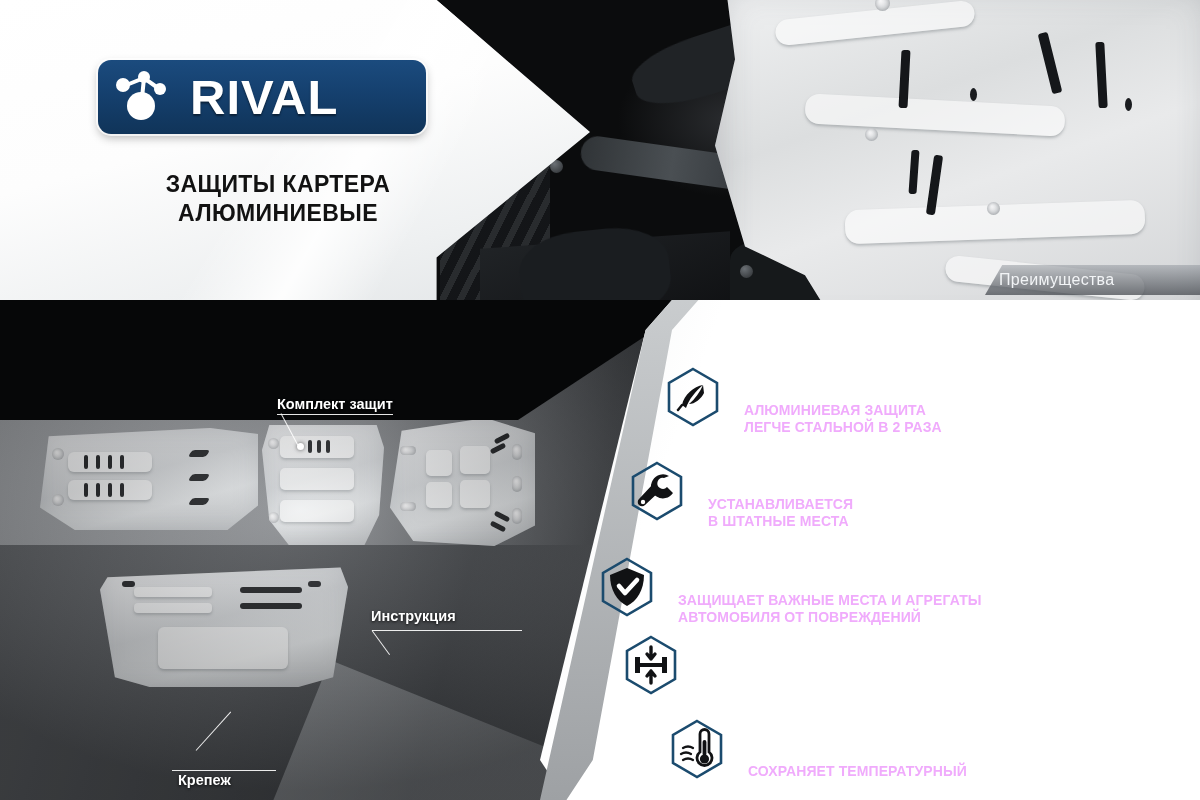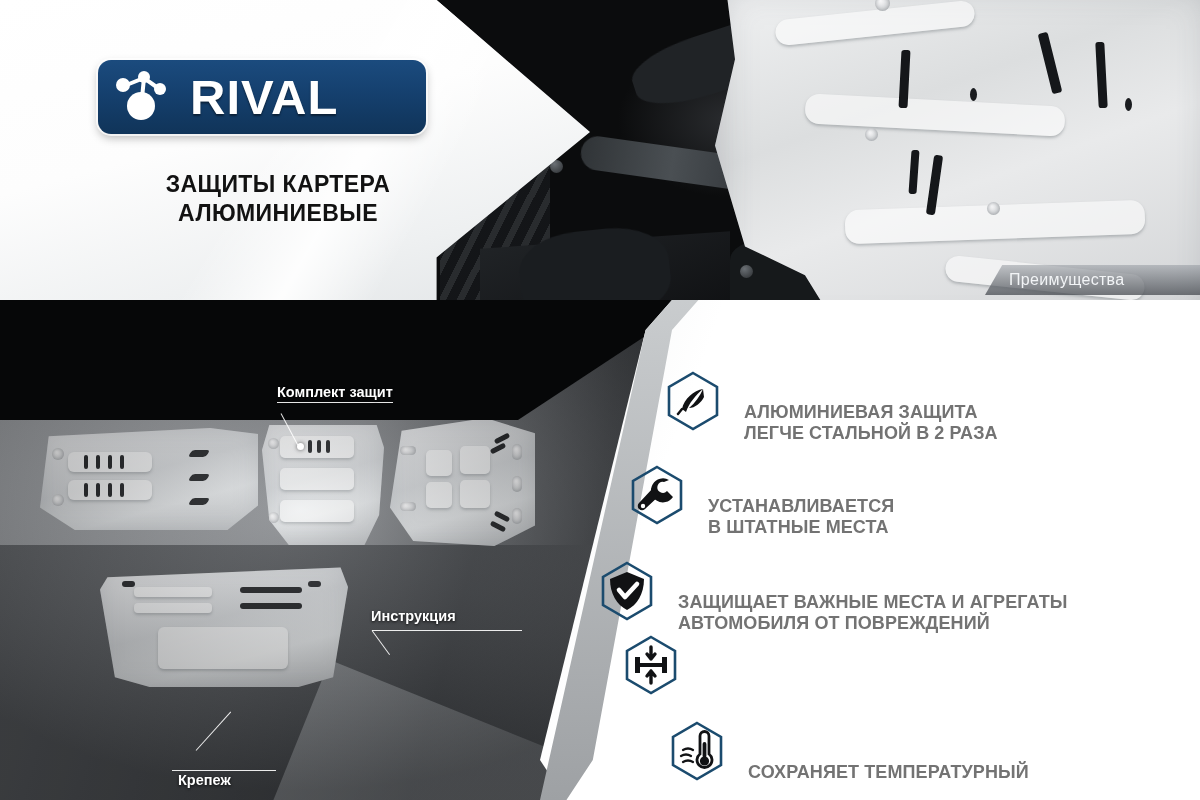--- a/index.html
+++ b/index.html
@@ -103,21 +103,21 @@
     margin-left:168px;font-size:16px;color:#141414;letter-spacing:.2px;
   }
 
   
   .adv-tab{
     position:absolute;left:985px;top:265px;width:215px;height:30px;
     background:linear-gradient(180deg,rgba(150,155,162,.55),rgba(70,74,80,.75));
     clip-path:polygon(8% 0%,100% 0%,100% 100%,0% 100%);
     display:flex;align-items:center;
   }
-  .adv-tab span{margin-left:24px;font-size:16px;color:#f2f4f6;letter-spacing:.3px;}
+  .adv-tab span{margin-left:14px;font-size:16px;color:#f2f4f6;letter-spacing:.3px;}
 
   
   .photo-products{
     position:absolute;left:0;top:330px;width:700px;height:470px;
     background:
       linear-gradient(100deg,#9a9da1 0%,#8e9195 25%,#7e8185 48%,#5f6266 66%,#4a4d51 80%,#3a3d41 100%);
     overflow:hidden;
   }
   .pp-floor{
     position:absolute;left:0;top:215px;width:700px;height:255px;
@@ -182,21 +182,21 @@
   .adv-edge{
     position:absolute;left:540px;top:300px;width:660px;height:500px;
     clip-path:polygon(20% 0%,24% 0%,20% 6%,8% 92%,4% 100%,0% 100%,16% 6%);
     background:linear-gradient(180deg,#c9ccce,#9ea1a4);z-index:7;
   }
 
   .adv-list{position:absolute;left:596px;top:330px;width:604px;z-index:8;}
   .adv-item{display:flex;align-items:center;position:absolute;}
   .hexwrap{flex:0 0 auto;width:62px;height:62px;position:relative;}
   .adv-text{
-    margin-left:20px;font-size:18px;font-weight:bold;color:#737373;
+    margin-left:20px;font-size:14px;font-weight:bold;color:#f0abfc;
     line-height:1.18;letter-spacing:.1px;white-space:nowrap;margin-top:44px;
   }
   .adv-text .l2{display:block;}
 
   .i1{left:66px;top:28px;}
   .i2{left:30px;top:122px;align-items:center;}
   .i3{left:0px;top:218px;}
   .i4{left:24px;top:304px;}
   .i5{left:70px;top:388px;}
 </style>
@@ -317,21 +317,21 @@
       
       
       
     </div>
 
     <div class="pp-vign"></div>
   </div>
 
   <div class="dot" style="left:297px;top:443px;z-index:9;"></div>
   <div class="leader" style="left:281px;top:413px;width:36px;transform:rotate(62deg);z-index:9;"></div>
-  <div class="callout" style="left:277px;top:384px;z-index:9;text-align:right;">
+  <div class="callout" style="left:277px;top:396px;z-index:9;text-align:right;">
     <span>Комплект защит</span>
     <span class="ul"></span>
   </div>
 
   <div class="leader" style="left:196px;top:750px;width:52px;transform:rotate(-48deg);z-index:9;"></div>
   <div class="leader" style="left:172px;top:770px;width:104px;z-index:9;"></div>
   <div class="callout" style="left:178px;top:772px;z-index:9;">
     <span>Крепеж</span>
   </div>
 

